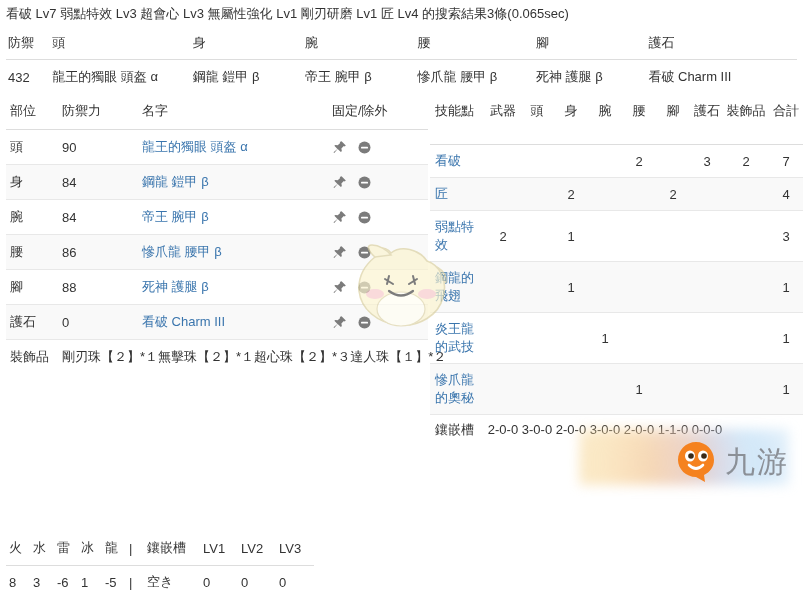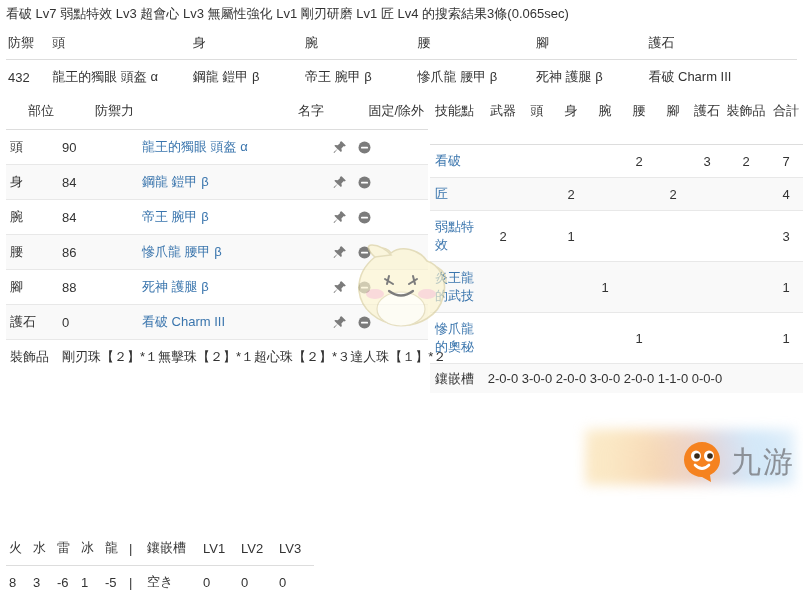--- a/index.html
+++ b/index.html
@@ -45,21 +45,21 @@
   .sum-c6 { width: 150px; }
 
   
   .panes { display: flex; align-items: flex-start; padding: 0 0 0 0; }
   .pane-left { width: 430px; padding: 0 6px 0 6px; }
   .pane-right { width: 373px; padding: 0 6px 0 0; }
 
   
   table.equip { border-collapse: collapse; width: 100%; table-layout: fixed; }
   table.equip th {
-    font-weight: normal; text-align: right; color: #333;
+    font-weight: normal; text-align: left; color: #333;
     padding: 7px 4px 9px 4px; border-bottom: 1px solid #dddddd; font-size: 13px;
   }
   table.equip td {
     padding: 8px 4px; border-top: 1px solid #e8e8e8; font-size: 13px;
   }
   table.equip tbody tr:nth-child(even) { background: #f9f9f9; }
   .eq-c0 { width: 52px; }
   .eq-c1 { width: 80px; }
   .eq-c2 { width: 190px; }
   .eq-c3 { width: 100px; }
@@ -104,21 +104,21 @@
   .rs-bar { width: 18px; }
   .rs-slot { width: 56px; }
   .rs-lv { width: 38px; }
 
   
   .mascot {
     position: absolute; left: 345px; top: 243px;
     width: 108px; height: 88px; pointer-events: none; opacity: .72;
   }
   .logo {
-    position: absolute; right: 8px; bottom: 6px;
+    position: absolute; right: 14px; bottom: 6px;
     display: flex; align-items: center; pointer-events: none;
   }
   .logo-blur {
     position: absolute; right: 0px; bottom: 0px; width: 210px; height: 56px;
     background:
       radial-gradient(circle at 18% 60%, rgba(247,214,150,.55) 0 18%, rgba(255,255,255,0) 60%),
       radial-gradient(circle at 45% 62%, rgba(244,176,176,.45) 0 16%, rgba(255,255,255,0) 62%),
       radial-gradient(circle at 74% 58%, rgba(160,205,240,.45) 0 20%, rgba(255,255,255,0) 66%);
     filter: blur(6px);
   }
@@ -353,20 +353,32 @@
             <td>1</td>
             <td></td>
             <td></td>
             <td></td>
             <td></td>
             <td></td>
             <td>3</td>
           </tr>
 
 
+          <tr>
+            <td class="first"><span class="lnk">鋼龍的飛翅</span></td>
+            <td></td>
+            <td></td>
+            <td>1</td>
+            <td></td>
+            <td></td>
+            <td></td>
+            <td></td>
+            <td></td>
+            <td>1</td>
+          </tr>
 
           <tr>
             <td class="first"><span class="lnk">炎王龍的武技</span></td>
             <td></td>
             <td></td>
             <td></td>
             <td>1</td>
             <td></td>
             <td></td>
             <td></td>

